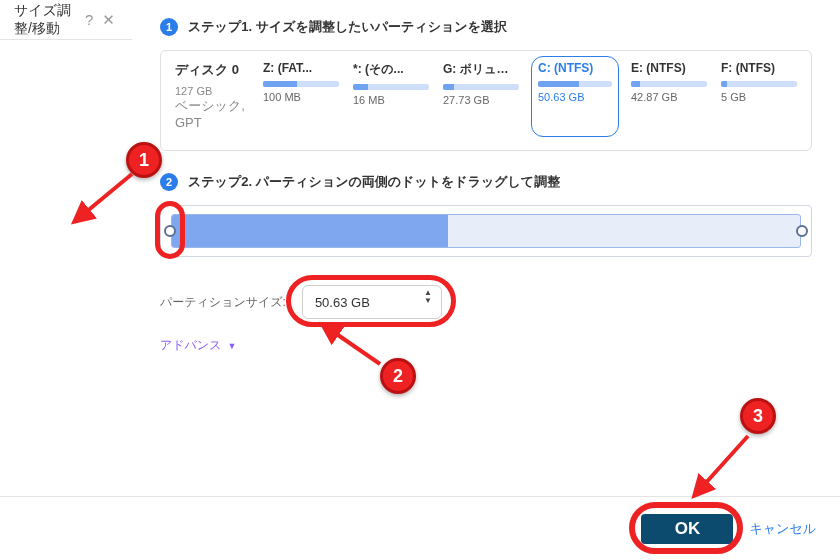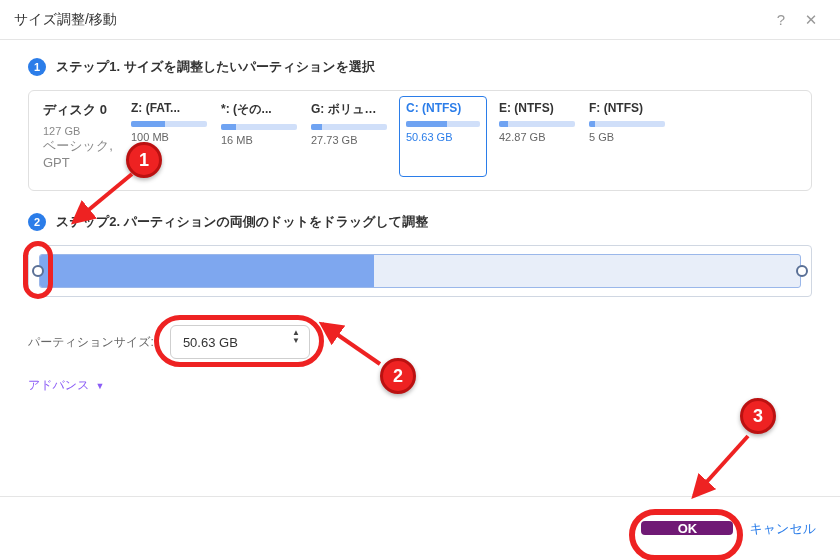--- a/index.html
+++ b/index.html
@@ -5,21 +5,21 @@
   * { box-sizing: border-box; margin: 0; padding: 0; }
   body {
     width: 840px; height: 560px;
     font-family: "Segoe UI", "Meiryo", sans-serif;
     font-size: 13px;
     color: #333;
     background: #fff;
     position: relative;
     overflow: hidden;
   }
-  .window { width: 100%; height: 100%; display: flex; flex-direction: column; }
+  .window { width: 100%; height: 100%; display: flex; flex-direction: row; }
   .titlebar {
     height: 40px;
     display: flex; align-items: center;
     padding: 0 14px;
     border-bottom: 1px solid #e5e5e5;
   }
   .titlebar .title { font-size: 14px; }
   .titlebar .spacer { flex: 1; }
   .titlebar .tbtn {
     width: 30px; height: 30px;
@@ -48,21 +48,21 @@
   .disk-info .dname { font-weight: 700; font-size: 13px; }
   .disk-info .dsize { font-size: 11px; color: #888; margin-top: 6px; }
   .disk-info .dtype { font-size: 13px; color: #888; }
   .part-col { width: 76px; }
   .part-label { font-size: 12px; font-weight: 700; white-space: nowrap; overflow: hidden; text-overflow: ellipsis; }
   .part-bar { height: 6px; background: #d0dff9; border-radius: 2px; margin: 6px 0 4px 0; position: relative; }
   .part-bar .fill { height: 100%; background: #6fa3f2; border-radius: 2px 0 0 2px; }
   .part-size { font-size: 11px; color: #666; }
   .part-col.selected {
     border: 1.5px solid #2b7de9;
-    border-radius: 4px;
+    border-radius: 12px;
     padding: 4px 6px 6px 6px;
     margin: -5px -2px -7px -2px;
     width: 88px;
   }
   .part-col.selected .part-label { color: #2b7de9; }
   .part-col.selected .part-size { color: #2b7de9; }
 
   .resize-track-wrap { position: relative; margin-bottom: 28px; }
   .resize-track {
     border: 1px solid #d0d7e2;
@@ -112,23 +112,23 @@
   .advanced .chev { font-size: 9px; }
 
   .footer {
     border-top: 1px solid #e5e5e5;
     height: 64px;
     display: flex; align-items: center; justify-content: flex-end;
     padding: 0 24px; gap: 16px;
     position: absolute; bottom: 0; left: 0; right: 0;
   }
   .btn-ok {
-    background: #701a75; color: #fff;
+    background: #0c4a6e; color: #fff;
     border: none; border-radius: 4px;
-    width: 92px; height: 14px; font-size: 13px; font-weight: 600;
+    width: 92px; height: 30px; font-size: 17px; font-weight: 600;
   }
   .btn-cancel { color: #2b7de9; background: none; border: none; font-size: 13px; }
   .ring3 { position: absolute; left: -12px; top: -12px; width: 114px; height: 52px; border-radius: 26px; border-width: 6px; }
   .ok-wrap { position: relative; }
 
   .num-badge {
     position: absolute;
     width: 36px; height: 36px; border-radius: 50%;
     background: #e22; border: 3px solid #b11;
     color: #fff; font-weight: 700; font-size: 18px;

